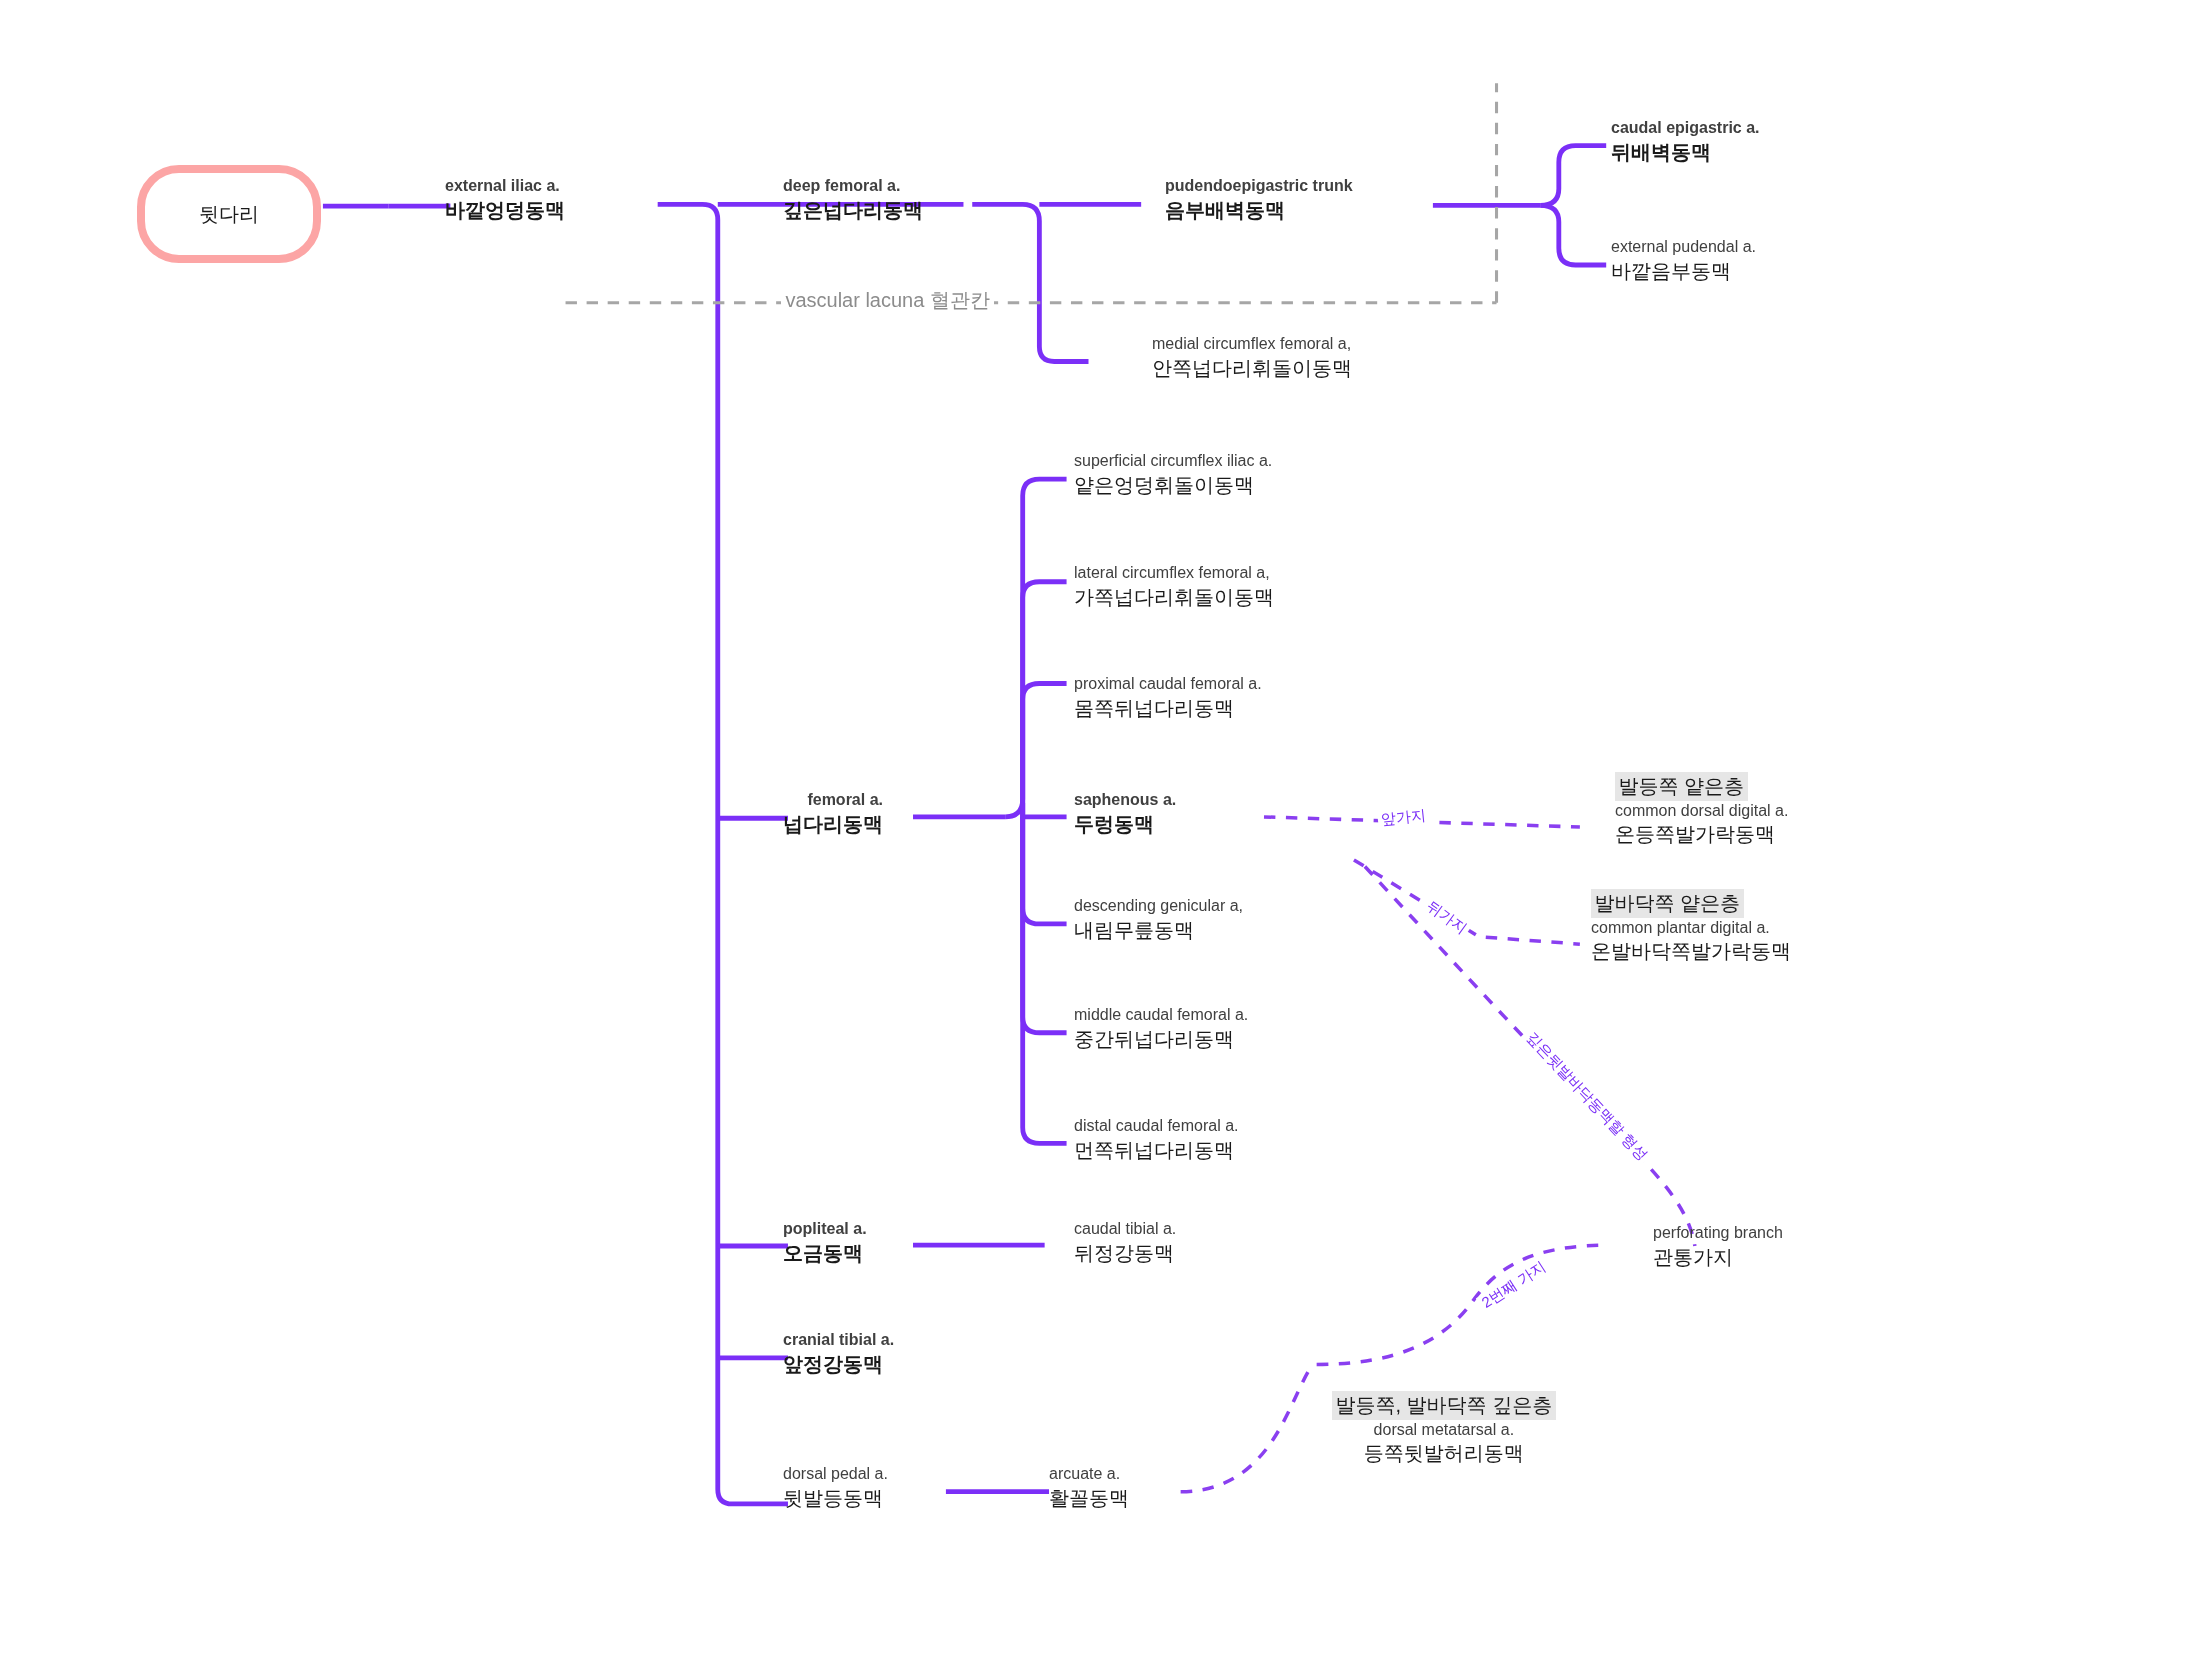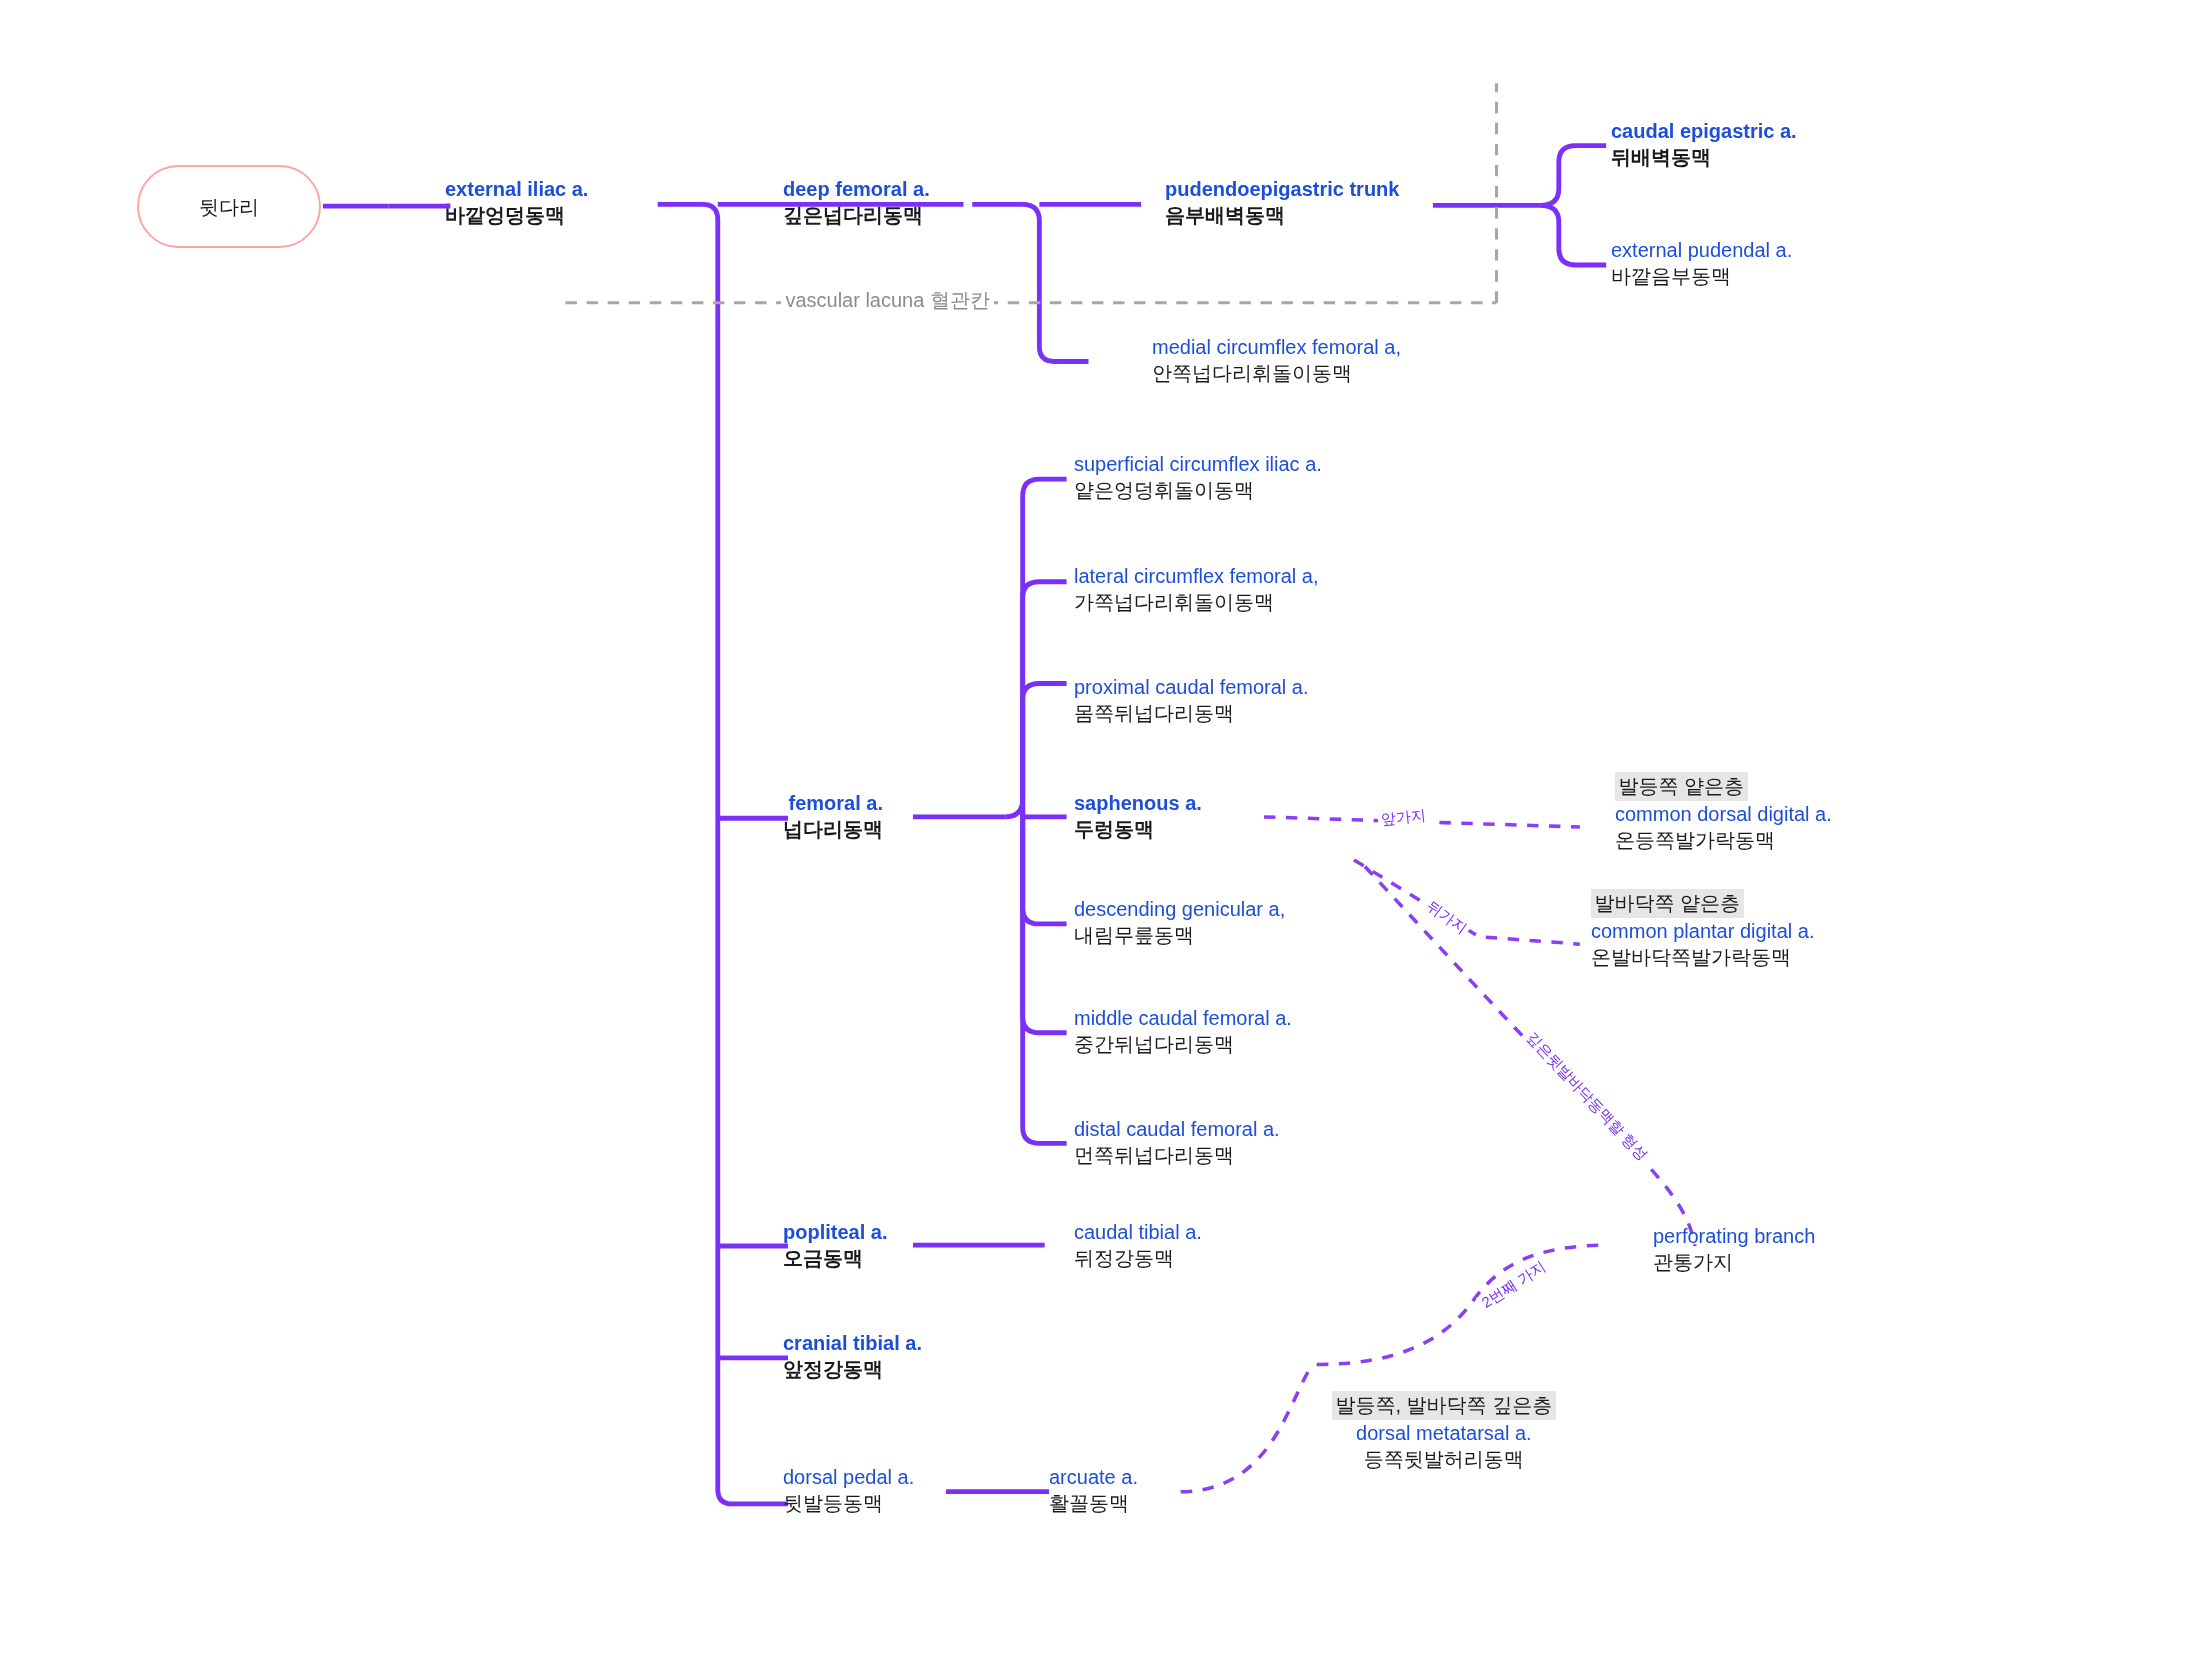--- a/index.html
+++ b/index.html
@@ -1,28 +1,28 @@
 <!DOCTYPE html>
 <html style="font-size:7px"><head>
 <meta charset="utf-8">
 <style>
   html,body{margin:0;padding:0;background:#ffffff;}
   body{font-family:"Liberation Sans","DejaVu Sans",sans-serif;}
   #stage{position:relative;width:2195px;height:1679px;background:#fff;overflow:hidden;}
   svg.links{position:absolute;left:0;top:0;width:2195px;height:1679px;pointer-events:none;}
 
   .node{position:absolute;}
-  .en{font-size:20px;color:#1d4ed8;line-height:1.30;white-space:nowrap;}
+  .en{font-size:16px;color:#404040;line-height:1.30;white-space:nowrap;}
   .ko{font-size:20px;color:#1a1a1a;line-height:1.30;white-space:nowrap;}
   .bold .en,.bold .ko{font-weight:700;}
 
   .root{
     position:absolute;
-    width:184px;height:83px;
-    border:2px solid #fca5a5;
+    width:184px;height:98px;
+    border:8px solid #fca5a5;
     border-radius:42px/42px;
     display:flex;align-items:center;justify-content:center;
     box-sizing:border-box;
   }
   .root .ko{font-size:20px;font-weight:400;}
 
   .hl{background:#e6e6e6;padding:0.9px 3.5px 1.8px 3.5px;display:inline-block;}
   .lacuna{position:absolute;font-size:20px;color:#8c8c8c;white-space:nowrap;background:#fff;padding:0 4.4px;}
 
   .dashlbl{position:absolute;font-size:15px;color:#7b2ff7;white-space:nowrap;background:#fff;padding:0 3.1px;}

